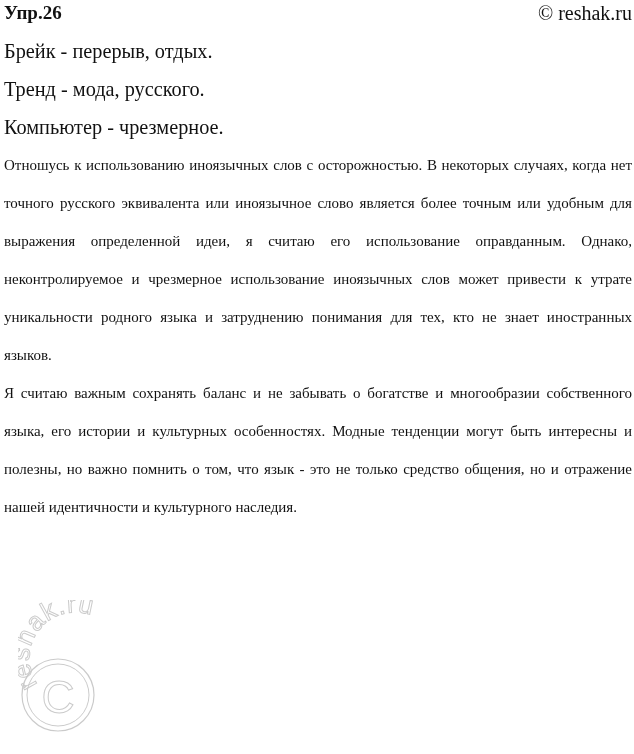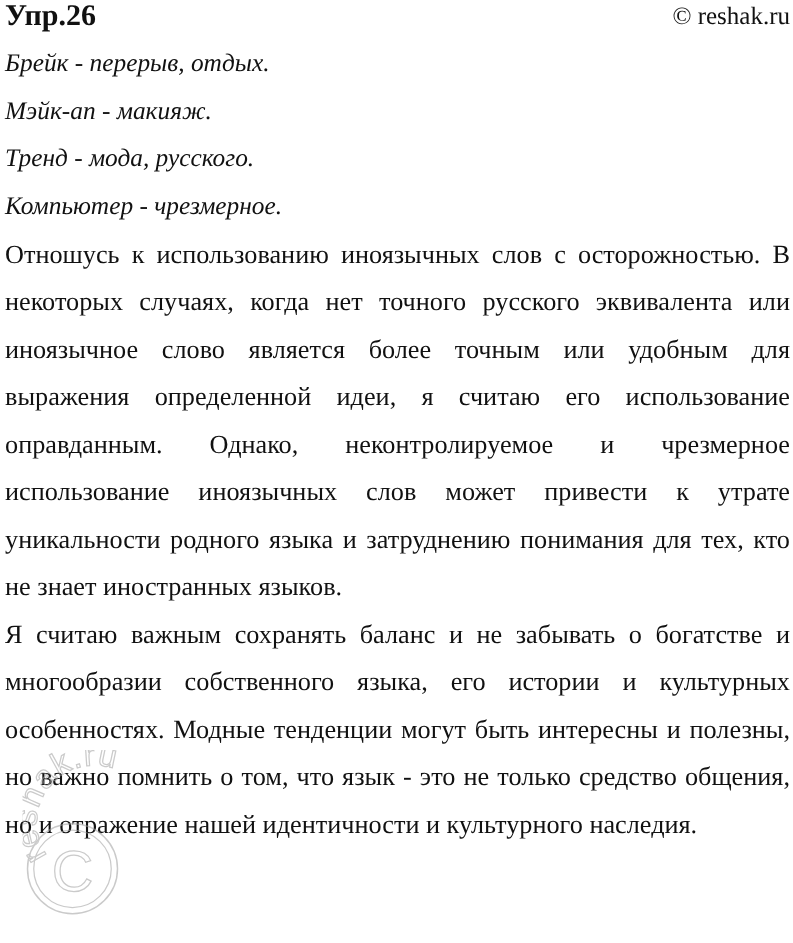--- a/index.html
+++ b/index.html
@@ -23,42 +23,41 @@
     }
     .header {
       position: relative;
       height: 30px;
     }
     .title {
       position: absolute;
       left: 0;
       top: -1px;
       font-weight: bold;
-      font-size: 24px;
+      font-size: 19px;
       line-height: 28px;
     }
     .copyright {
       position: absolute;
       right: 0;
       top: -1px;
       font-size: 20px;
       line-height: 28px;
     }
     .lines {
       margin-top: 2px;
     }
     .line {
       font-size: 20.3px;
       line-height: 38px;
       white-space: nowrap;
       margin: 0;
-      font-style: italic;
     }
     .para {
-      font-size: 21px;
+      font-size: 15px;
       line-height: 38px;
       text-align: justify;
       margin: 0;
       width: 628px;
     }
     .watermark {
       position: absolute;
       left: 18px;
       top: 600px;
       width: 110px;
@@ -71,21 +70,20 @@
 <body>
 
 <div class="page">
   <div class="header">
     <div class="title">Упр.26</div>
     <div class="copyright">© reshak.ru</div>
   </div>
 
   <div class="lines">
     <p class="line">Брейк - перерыв, отдых.</p>
-    <p class="line">Мэйк-ап - макияж.</p>
     <p class="line">Тренд - мода, русского.</p>
     <p class="line">Компьютер - чрезмерное.</p>
   </div>
 
   <p class="para">Отношусь к использованию иноязычных слов с осторожностью. В некоторых случаях, когда нет точного русского эквивалента или иноязычное слово является более точным или удобным для выражения определенной идеи, я считаю его использование оправданным. Однако, неконтролируемое и чрезмерное использование иноязычных слов может привести к утрате уникальности родного языка и затруднению понимания для тех, кто не знает иностранных языков.</p>
   <p class="para">Я считаю важным сохранять баланс и не забывать о богатстве и многообразии собственного языка, его истории и культурных особенностях. Модные тенденции могут быть интересны и полезны, но важно помнить о том, что язык - это не только средство общения, но и отражение нашей идентичности и культурного наследия.</p>
 </div>
 
 <svg class="watermark" viewBox="0 0 110 140" xmlns="http://www.w3.org/2000/svg">
   <defs>

